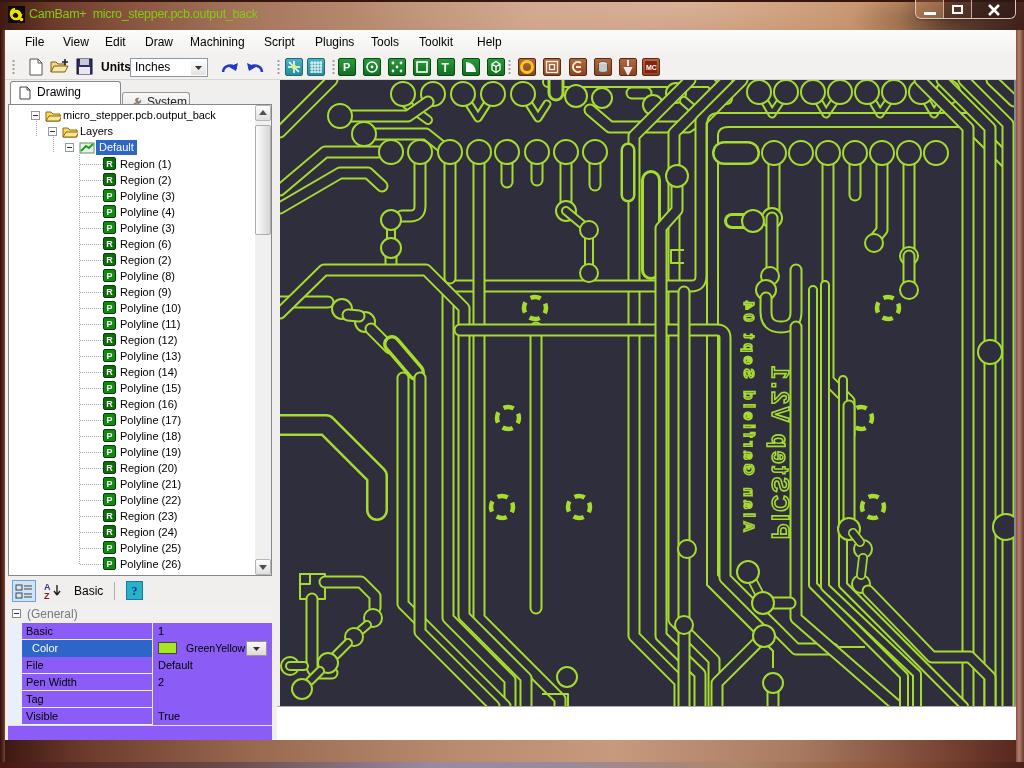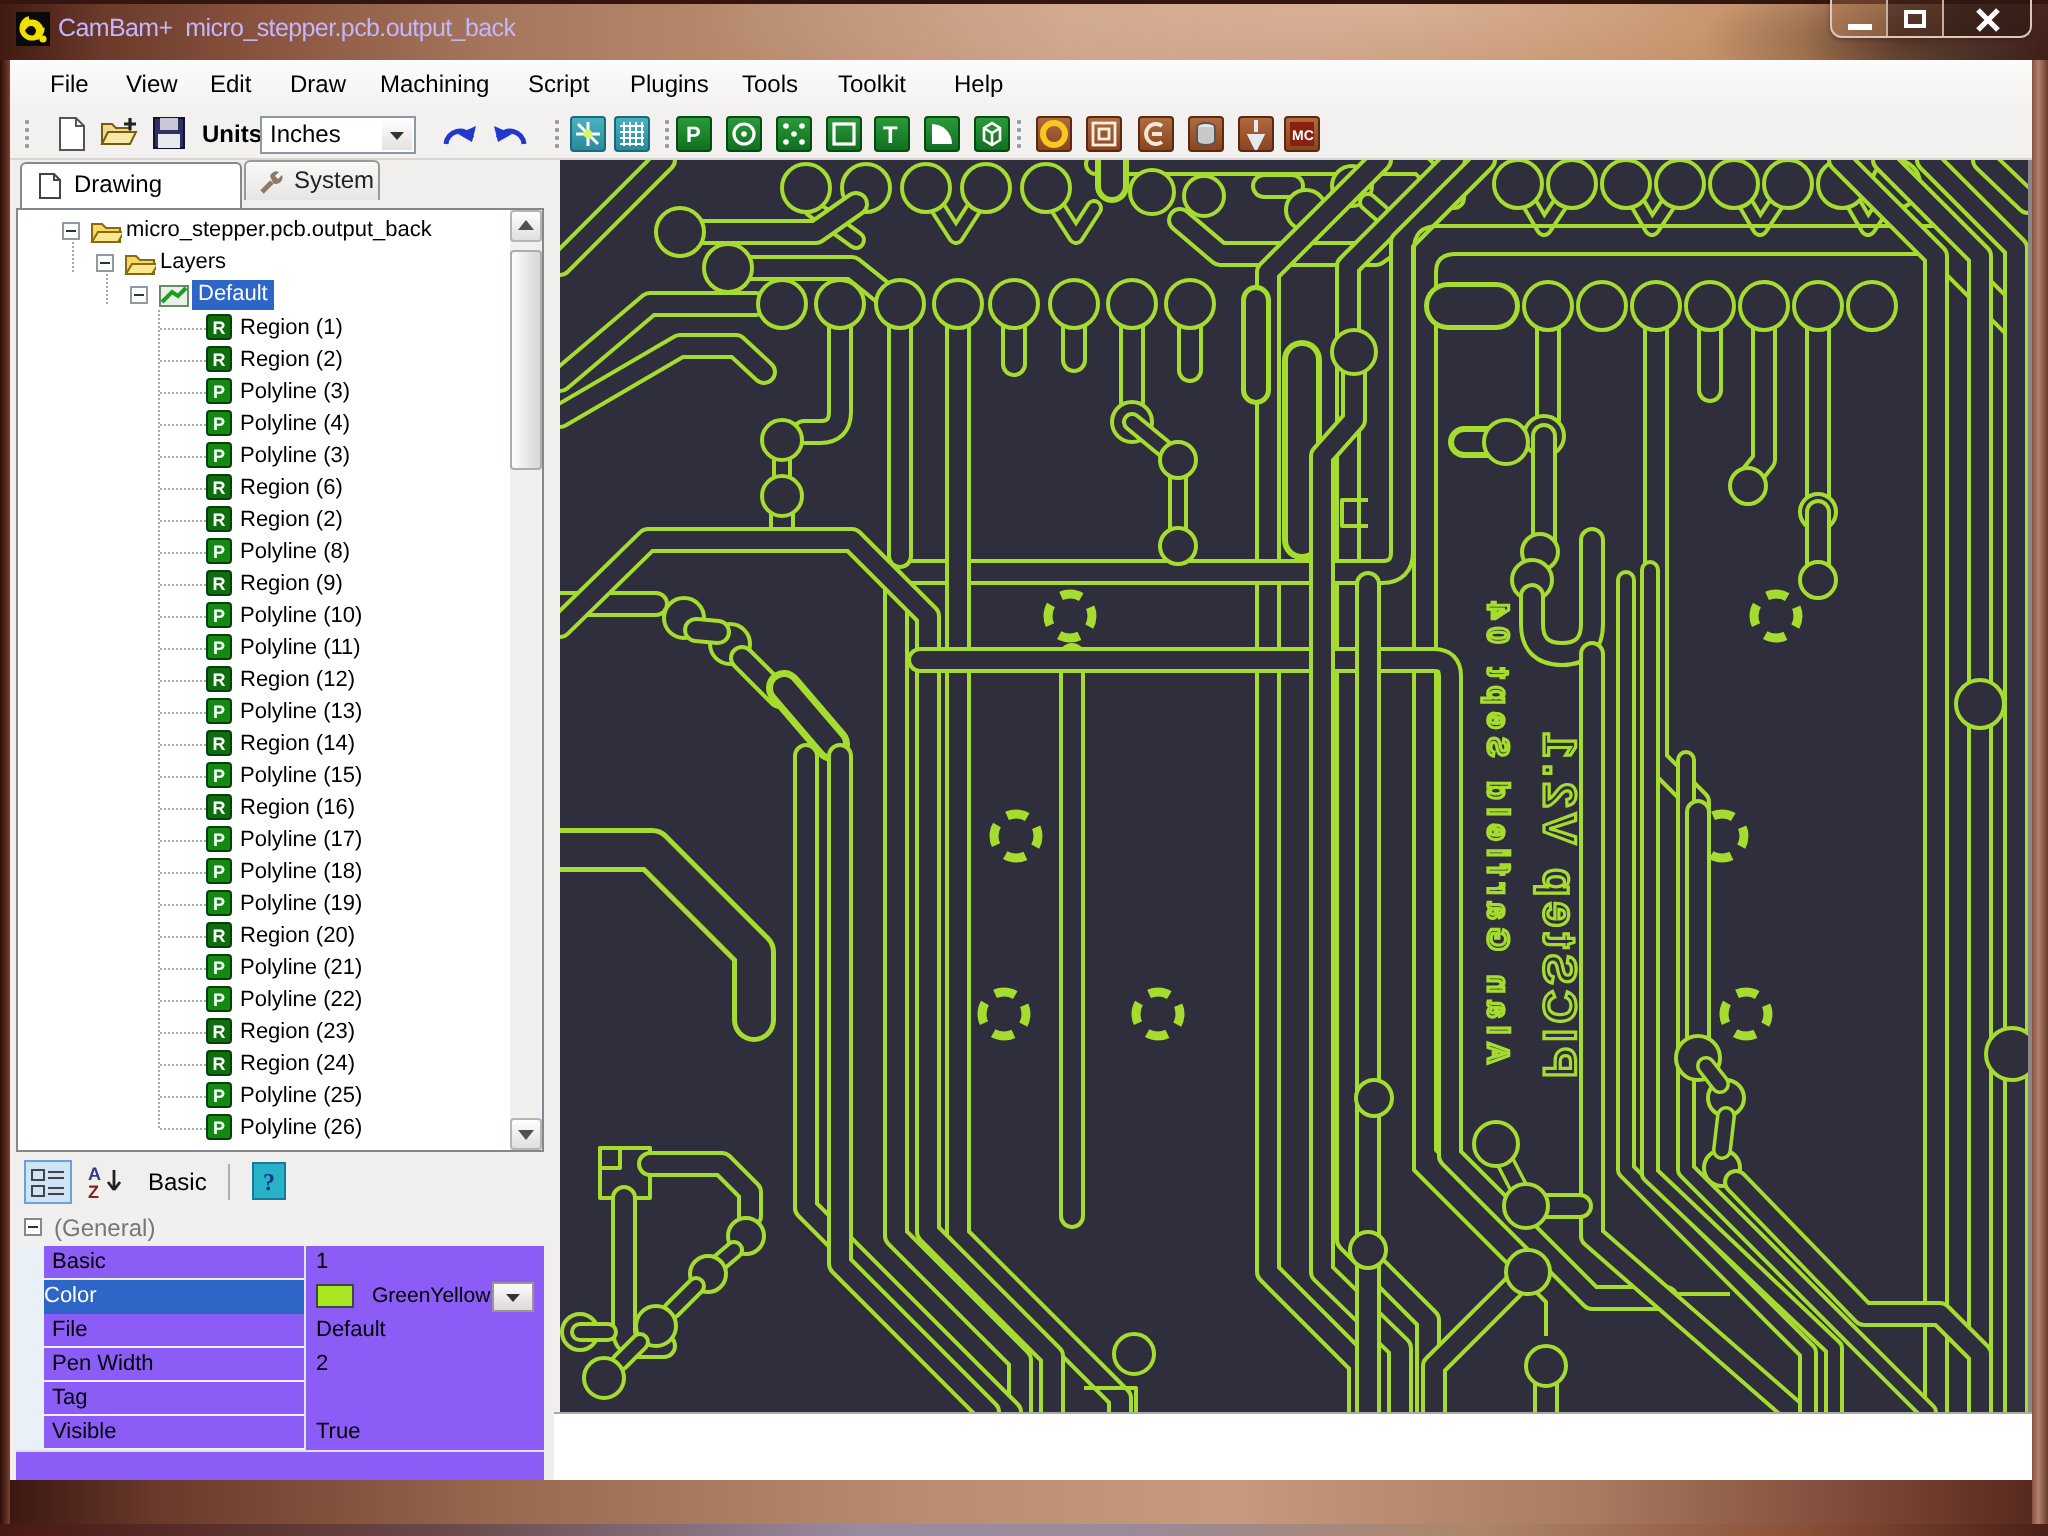--- a/index.html
+++ b/index.html
@@ -13,21 +13,21 @@
 <div class="abs" style="left:0;top:0;width:1024px;height:30px;background:radial-gradient(ellipse 500px 90px at 68% 10%,rgba(255,235,215,0.35),rgba(255,255,255,0) 70%)"></div>
 <div class="abs" style="left:0;top:0;width:1024px;height:30px;background:radial-gradient(ellipse 150px 45px at 958px 20px,rgba(42,22,16,0.5),rgba(42,22,16,0) 72%)"></div>
 <div class="abs" style="left:0;top:0;width:1024px;height:2px;background:#35150f"></div>
 
 <div class="abs" style="left:8px;top:6px;width:17px;height:17px;background:#0a0a0a">
 <svg width="17" height="17">
         <path d="M3,11 a5.5,5.5 0 1 1 8,3 l-2,-2.5 a2.5,2.5 0 1 0 -3.5,-3.5 z" fill="#f0e000"></path>
         <circle cx="8" cy="8" r="5" fill="none" stroke="#f0e000" stroke-width="2.6" stroke-dasharray="22 9"></circle>
         <circle cx="13.5" cy="13.5" r="1.8" fill="#f0e000"></circle>
       </svg></div>
-<div class="abs" style="left:29px;top:0;height:30px;font-size:12.5px;letter-spacing:-0.3px;line-height:29px;color:#c4b5fd">CamBam+&nbsp; micro_stepper.pcb.output_back</div>
+<div class="abs" style="left:29px;top:0;height:30px;font-size:12.5px;letter-spacing:-0.3px;line-height:29px;color:#84cc16">CamBam+&nbsp; micro_stepper.pcb.output_back</div>
 
 <div class="abs" style="left:915px;top:0;width:101px;height:19px;border:1px solid #dcc8bc;border-top:none;border-radius:0 0 6px 6px;overflow:hidden;box-shadow:0 1px 2px rgba(60,20,10,0.4)">
 <div class="abs" style="left:0;top:0;width:28px;height:19px;background:rgba(235,165,115,0.28);border-right:1px solid #c8ac9c"></div>
 <div class="abs" style="left:28px;top:0;width:28px;height:19px;background:rgba(70,40,30,0.5);border-right:1px solid #c8ac9c"></div>
 <div class="abs" style="left:56px;top:0;width:45px;height:19px;background:rgba(45,25,20,0.62)"></div>
 <div class="abs" style="left:8px;top:12px;width:12px;height:3px;background:#fff"></div>
 <div class="abs" style="left:36px;top:5px;width:11px;height:9px;border:2px solid #fff"></div>
 <svg class="abs" style="left:71px;top:4px" width="14" height="12">
         <path d="M2,1 L12,11 M12,1 L2,11" stroke="#fff" stroke-width="2.6"></path>
       </svg>
@@ -141,21 +141,21 @@
         </svg></div>
     </div>
 
 <div class="abs" style="left:10px;top:81px;width:111px;height:23px;background:#fff;border:1px solid #888;border-bottom:none;border-radius:3px 3px 0 0">
 <svg class="abs" style="left:8px;top:4px" width="12" height="14">
         <path d="M1,1 h7 l3,3 v9 h-10 z" fill="#fff" stroke="#444"></path>
         <path d="M8,1 v3 h3" fill="none" stroke="#444"></path>
       </svg>
 <span class="abs" style="left:26px;font:12px/21px 'Liberation Sans'">Drawing</span>
     </div>
-<div class="abs" style="left:122px;top:80px;width:68px;height:20px;background:linear-gradient(#f8f8f8,#e8e6e4);border:1px solid #999;border-bottom:none;border-radius:3px 3px 0 0">
+<div class="abs" style="left:122px;top:92px;width:68px;height:20px;background:linear-gradient(#f8f8f8,#e8e6e4);border:1px solid #999;border-bottom:none;border-radius:3px 3px 0 0">
 <svg class="abs" style="left:6px;top:4px" width="14" height="13">
         <path d="M2,11 L7,6" stroke="#8a7a6a" stroke-width="2.4"></path>
         <path d="M6,3 a3.2,3.2 0 0 1 4.5,-2 l-2,2 1.5,1.5 2,-2 a3.2,3.2 0 0 1 -4.5,4" fill="#8a7a6a"></path>
       </svg>
 <span class="abs" style="left:24px;font:12px/19px 'Liberation Sans';color:#222">System</span>
     </div>
 
 <div class="abs" style="left:8px;top:104px;width:264px;height:472px;background:#fff;border:1px solid #828790">
 
 <div style="position:absolute;left:27px;top:16px;width:1px;height:16px;background-image:linear-gradient(#aaa 1px,transparent 1px);background-size:1px 2px"></div>
@@ -348,21 +348,21 @@
 <div class="abs" style="left:8px;top:605px;width:264px;height:135px;background:#8b5cf6;font:11px 'Liberation Sans'">
 <div class="abs" style="left:0;top:0;width:264px;height:18px;background:#f0f0f0">
 <div class="abs" style="left:4px;top:4px;width:9px;height:9px;border:1px solid #888;background:#fff"></div>
         <div class="abs" style="left:6px;top:8px;width:5px;height:1px;background:#333"></div>
 <span class="abs" style="left:19px;top:0;font:12px/18px 'Liberation Sans';color:#777">(General)</span>
       </div>
 <div class="abs" style="left:0;top:18px;width:14px;height:102px;background:#eaf0f8"></div>
 <div class="abs" style="left:144px;top:18px;width:1px;height:102px;background:#e0e6f0"></div>
 <div class="abs" style="left:14px;top:18px;width:130px;height:17px;border-bottom:1px solid #eef2f8;line-height:17px;padding-left:4px;color:#000">Basic</div>
 <span class="abs" style="left:150px;top:18px;line-height:17px;color:#000">1</span>
-      <div class="abs" style="left:14px;top:35px;width:130px;height:17px;background:#2e66c8;color:#fff;line-height:17px;padding-left:0">Color</div>
+      <div class="abs" style="left:14px;top:35px;width:130px;height:17px;background:#2e66c8;color:#fff;line-height:17px;padding-left:10px">Color</div>
 <div class="abs" style="left:150px;top:37px;width:19px;height:12px;background:#a8e822;border:1px solid #444"></div>
 <span class="abs" style="left:178px;top:35px;line-height:17px;font-size:10.5px">GreenYellow</span>
 <div class="abs" style="left:238px;top:36px;width:21px;height:15px;background:linear-gradient(#fbfbfb,#dcdad8);border:1px solid #9a9692"><svg width="19" height="13">
           <path d="M6,5 l3.5,4 3.5,-4 z" fill="#333"></path>
         </svg></div>
       <div class="abs" style="left:14px;top:52px;width:130px;height:17px;border-bottom:1px solid #eef2f8;line-height:17px;padding-left:4px;color:#000">File</div>
 <span class="abs" style="left:150px;top:52px;line-height:17px;color:#000">Default</span>
       <div class="abs" style="left:14px;top:69px;width:130px;height:17px;border-bottom:1px solid #eef2f8;line-height:17px;padding-left:4px;color:#000">Pen Width</div>
 <span class="abs" style="left:150px;top:69px;line-height:17px;color:#000">2</span>
       <div class="abs" style="left:14px;top:86px;width:130px;height:17px;border-bottom:1px solid #eef2f8;line-height:17px;padding-left:4px;color:#000">Tag</div>

